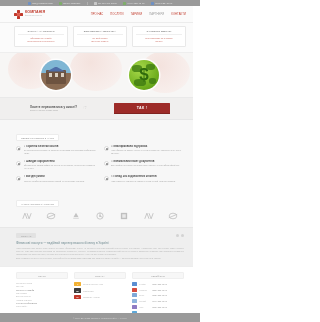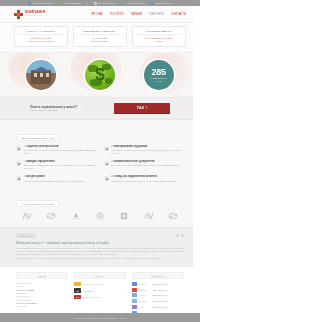--- a/index.html
+++ b/index.html
@@ -339,25 +339,20 @@
           <span class="win w2"></span>
           <span class="win w3"></span>
       </div>
       <div class="hero-circle hc2">
         <span class="cont c1"></span>
           <span class="cont c2"></span>
         <span class="cont c3"></span>
           <span class="cont c4"></span>
         <span class="dollar">$</span>
       </div>
-      <div class="hero-circle hc3">
-        <span class="hc3-num">285</span>
-        <span class="hc3-lbl">ЗАДОВОЛЕНИХ</span>
-        <span class="hc3-sub">клієнтів</span>
-      </div>
     </div>
   </div>
 
   <div class="cta">
     <div class="cta-text">
       <div class="cta-q">Хочете переконатись у якості?</div>
       <div class="cta-s">Залиште заявку прямо зараз</div>
     </div>
     <span class="cta-arrow">☞</span>
     <button class="cta-btn">ТАК !</button>

